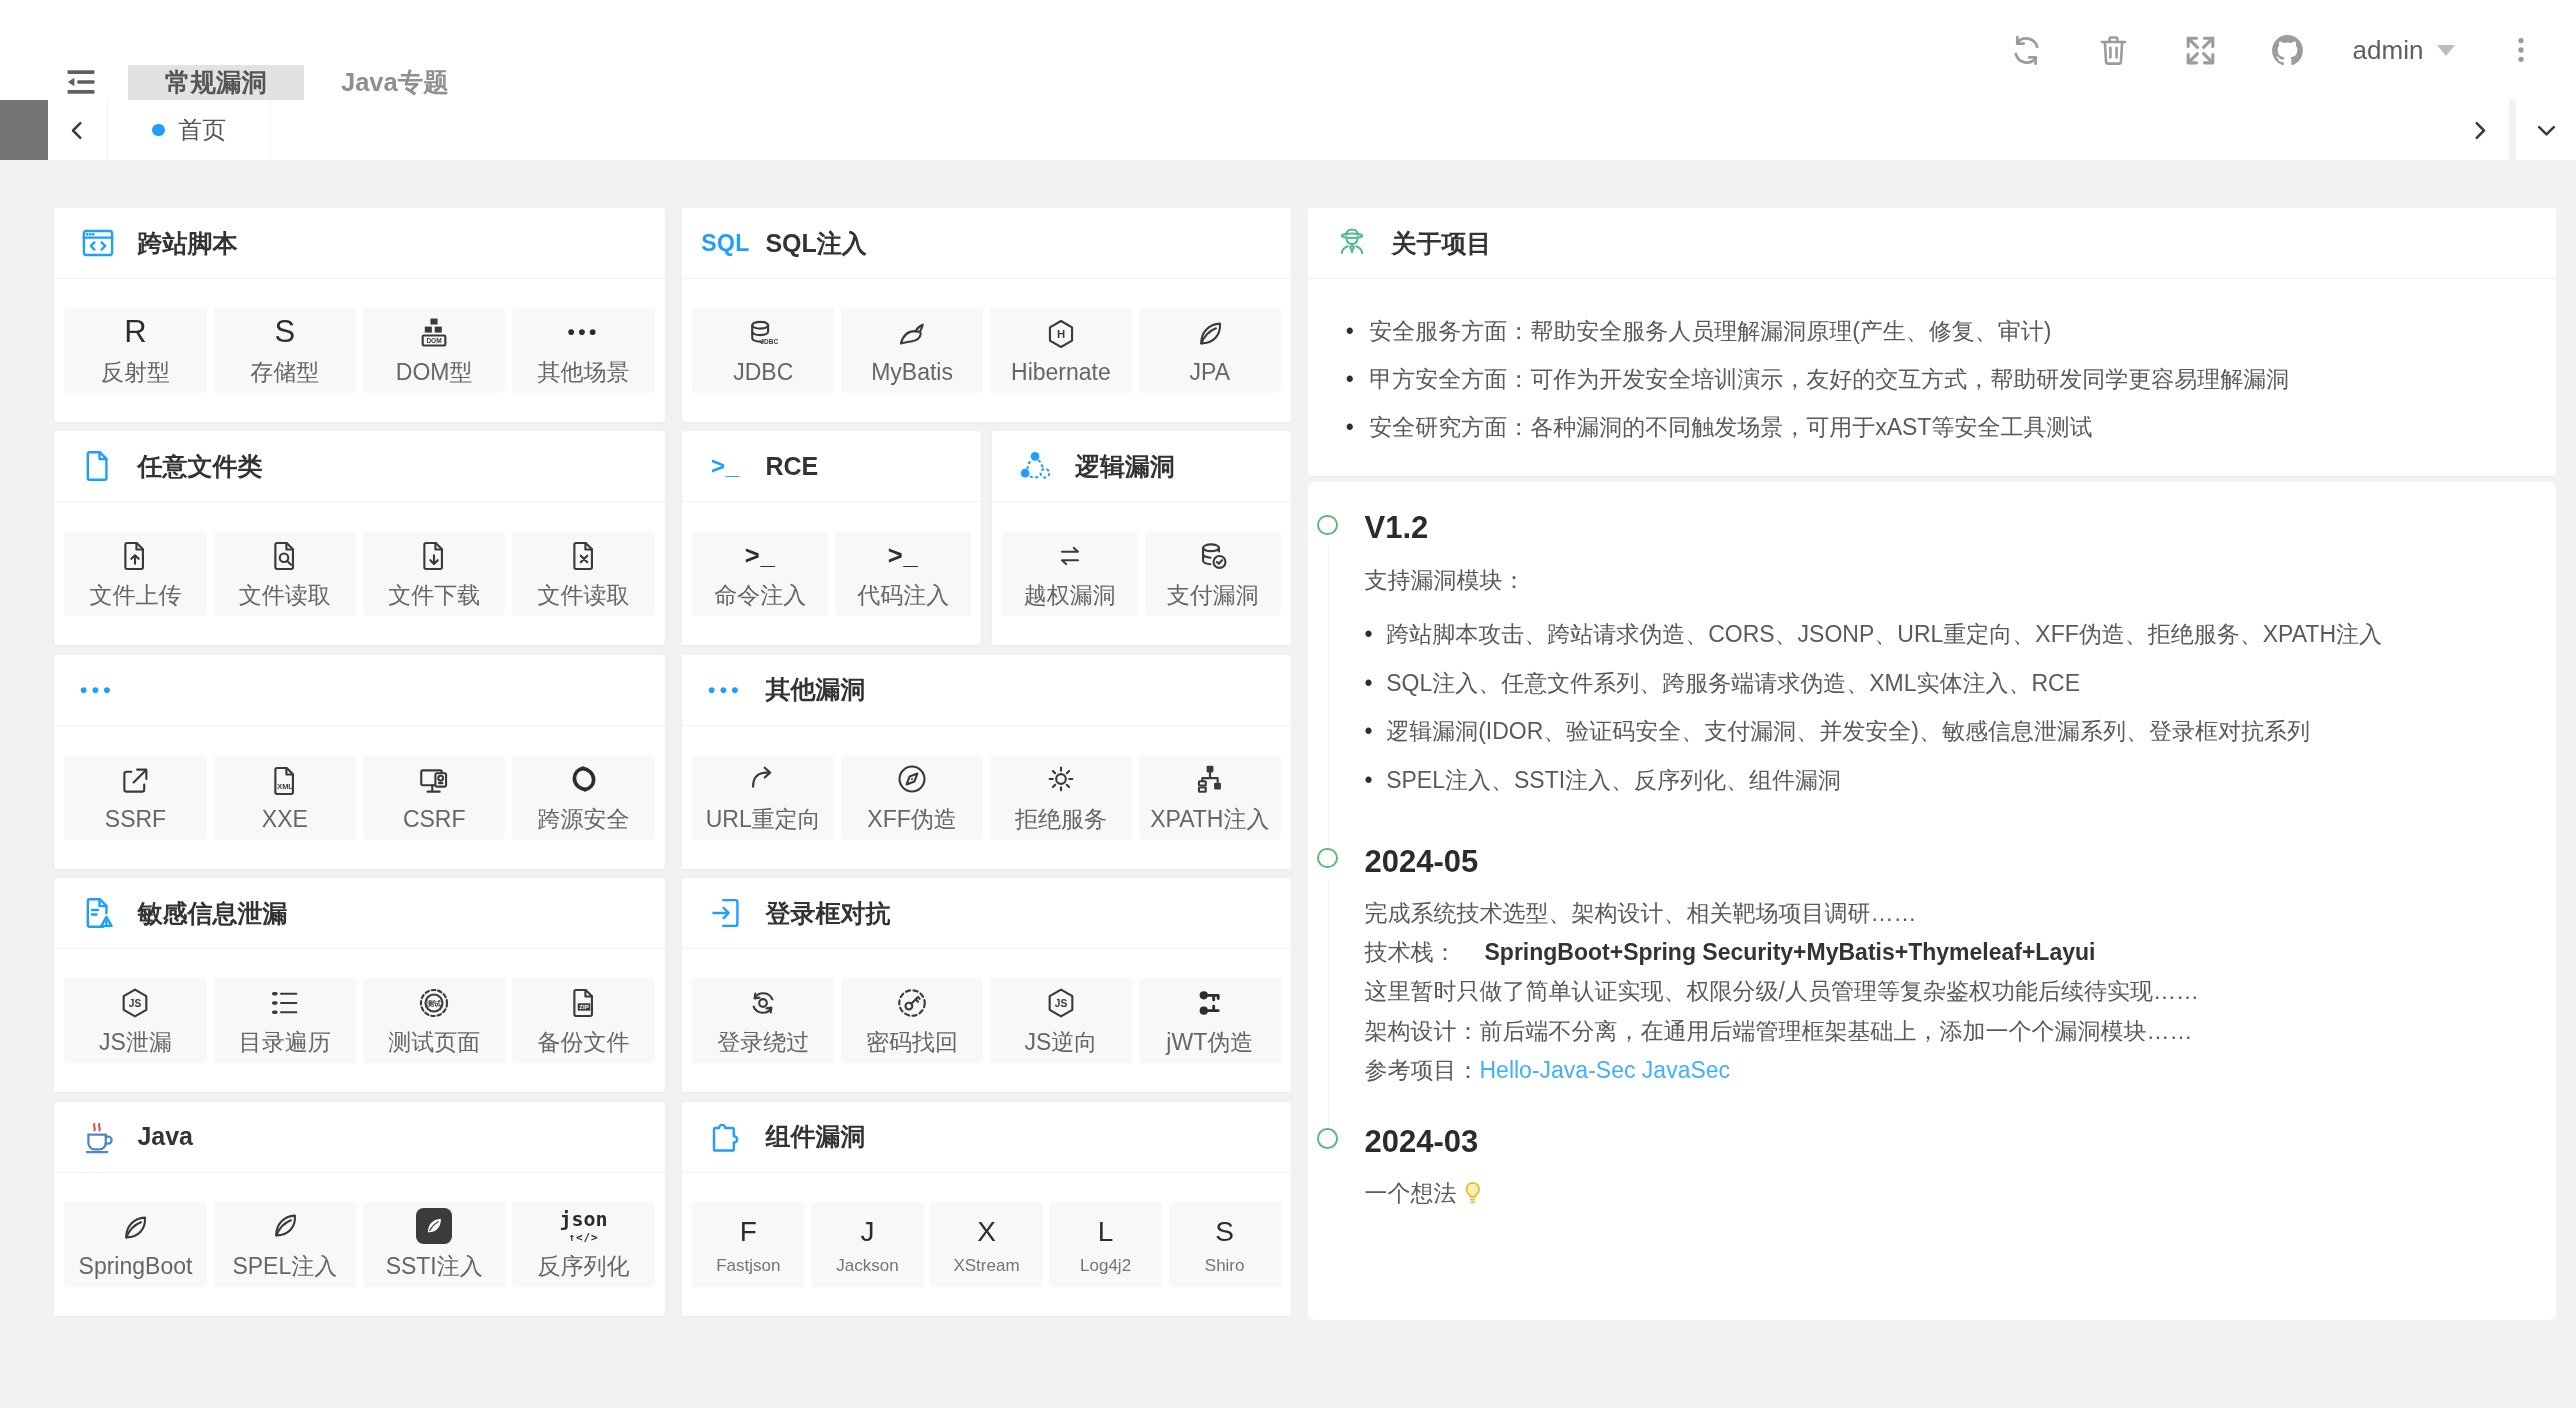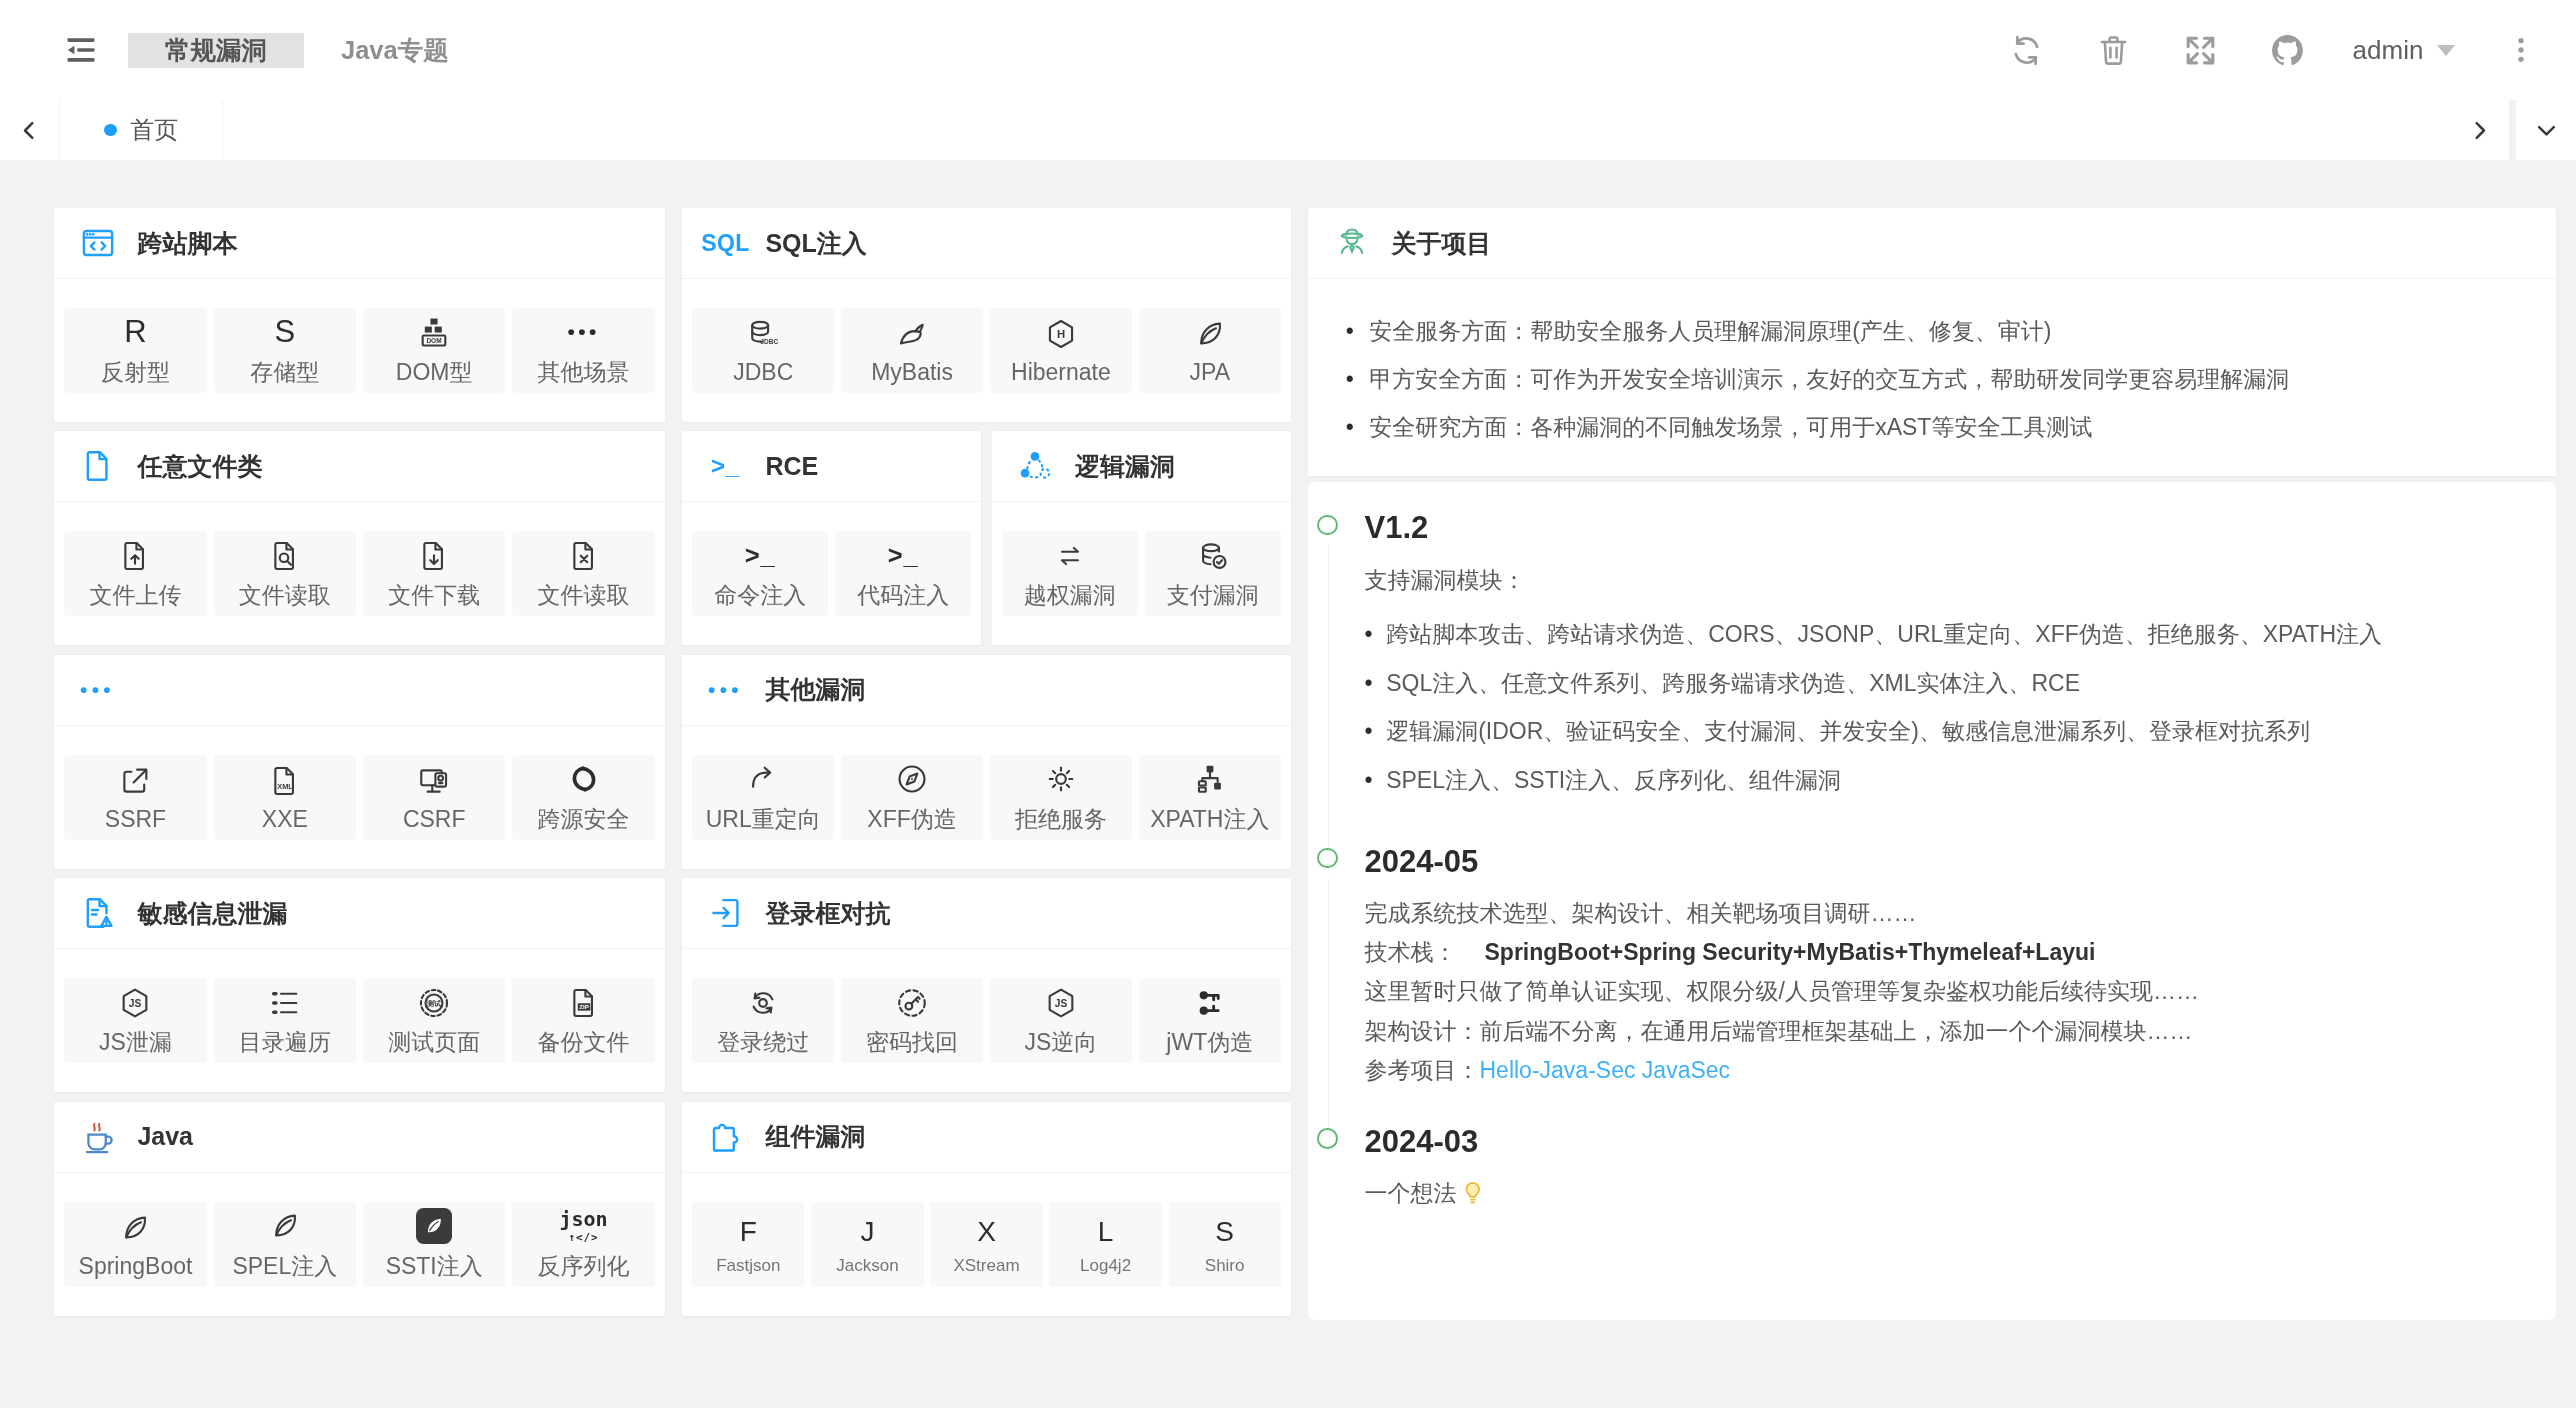--- a/index.html
+++ b/index.html
@@ -2,34 +2,34 @@
 <html style="font-size:13.6px"><head>
 <meta charset="utf-8">
 <style>
   * { box-sizing: border-box; margin: 0; padding: 0; }
   html,body { width:2576px; height:1409px; overflow:hidden;
     font-family:"Liberation Sans","DejaVu Sans",sans-serif;
     background:#f2f2f2; color:#333; }
 
   
   .navbar { height:100px; background:#fff; display:flex; justify-content:space-between; position:relative; z-index:3; }
-  .nav-left { display:flex; align-items:center; }
+  .nav-left { display:flex; align-items:flex-end; }
   .burger { width:94px; margin-left:34px; display:flex; align-items:center; justify-content:center; cursor:pointer; }
   .burger svg { width:36px; height:36px; }
   .nav-tab { padding:0 37px; display:flex; align-items:center; font-size:25.5px; font-weight:600; color:#8f8f8f; cursor:pointer; }
   .nav-tab.active { background:#e2e2e2; color:#555; }
   .nav-right { display:flex; align-items:center; padding-right:12px; }
   .nr-btn { width:87px; height:100px; display:flex; align-items:center; justify-content:center; cursor:pointer; }
   .nr-btn svg { width:37px; height:37px; }
   .user { display:flex; align-items:center; font-size:26px; color:#5f5f5f; padding:0 22px; gap:13.6px; cursor:pointer; }
   .caret { width:0; height:0; border:9.4px solid transparent; border-top:11px solid #bdbdbd; margin-top:10.2px; }
   .moredots svg { width:32px; height:32px; }
 
   
-  .tabbar { height:60px; background:#0ea5e9; display:flex; align-items:stretch; }
+  .tabbar { height:60px; background:#737373; display:flex; align-items:stretch;padding-left:48px; }
   .tb-btn { width:60px; background:#fff; display:flex; align-items:center; justify-content:center; cursor:pointer; border-right:0.9px solid #f2f2f2; }
   .tb-btn svg { width:27px; height:27px; }
   .tb-tab { width:163px; background:#fff; display:flex; align-items:center; justify-content:center; gap:13.6px; font-size:24px; color:#555; cursor:pointer; border-right:0.9px solid #f2f2f2; }
   .tb-dot { width:12.8px; height:12.8px; border-radius:50%; background:#1e9fff; }
   .tb-fill { flex:1; background:#fff; }
   .tb-right { display:flex; gap:6.8px; background:#f2f2f2; }
   .tb-right .tb-btn { border-right:none; }
 
   
   main { display:flex; gap:17px; padding:48px 19.6px 0 54px; height:1250px; overflow:hidden; }

